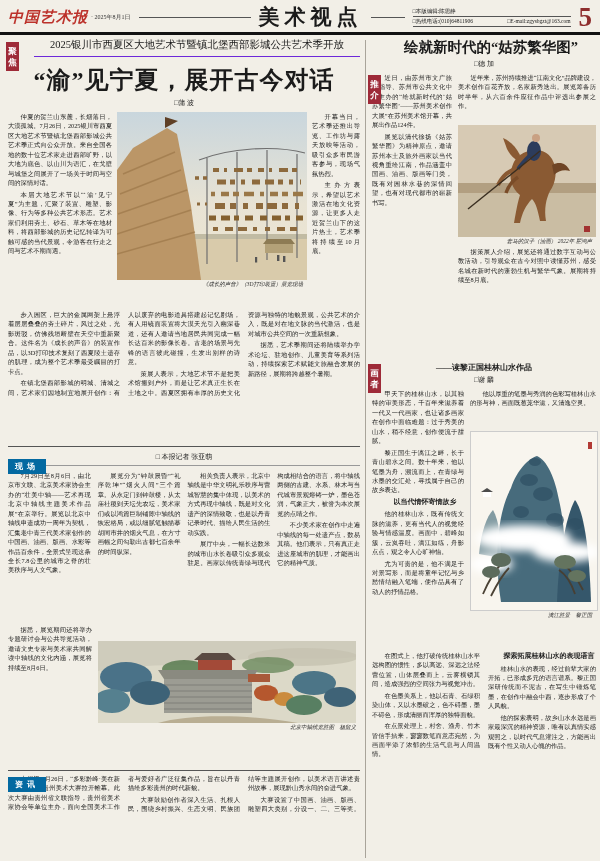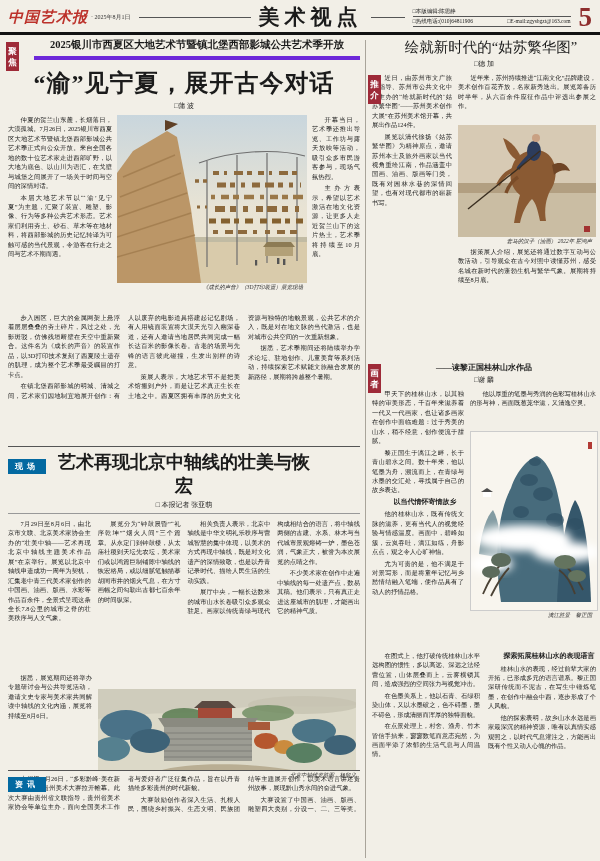--- a/index.html
+++ b/index.html
@@ -22,22 +22,22 @@
   .vlabel{position:absolute;width:13px;background:#9e2a38;color:#fff;font-size:8.5px;line-height:1.25;
           text-align:center;font-weight:bold;padding:4px 0;font-family:"Liberation Sans",sans-serif;}
   .hlabel{display:inline-block;background:#0369a1;color:#fff;font-size:8px;font-weight:bold;
           padding:2px 7px;letter-spacing:4px;font-family:"Liberation Sans",sans-serif;}
   .caption{font-size:5.5px;font-style:italic;text-align:right;color:#2e2e2e;padding:1px 4px 0 0;}
   .subhead{font-weight:bold;text-align:center;font-size:7px;margin:4px 0;text-indent:0;}
   .hline{position:absolute;left:8px;width:352px;border-top:1px solid #555;}
   .vdivider{position:absolute;left:365px;top:40px;height:818px;border-left:1px solid #a9a49a;}
   
   .lead{position:absolute;left:8px;top:38px;width:352px;height:404px;}
-  .lead .kicker{margin-left:26px;text-align:center;font-weight:bold;font-size:10.5px;
-                border-bottom:4px solid #6d28d9;padding-bottom:4px;}
+  .lead .kicker{margin-left:26px;text-align:center;font-weight:normal;font-size:10.5px;
+                border-bottom:1px solid #6d28d9;padding-bottom:4px;}
   .lead .headline{font-size:24px;font-weight:bold;text-align:center;margin:7px 0 2px;letter-spacing:1px;}
   .byline{font-size:7px;text-align:center;color:#222;margin:2px 0 4px;}
   .lead .rowA{display:flex;gap:5px;margin-top:3px;}
   .lead .colL{width:104px;height:190px;}
   .lead .colC{width:190px;}
   .lead .colR{width:48px;height:190px;}
   .lead .rowB{margin-top:8px;height:130px;column-count:3;column-gap:8px;}
   .photo-frame{width:190px;height:168px;overflow:hidden;background:#dfe2dd;}
   
   .axis{position:absolute;left:8px;top:450px;width:352px;height:316px;}
@@ -46,21 +46,21 @@
   .axis .top{column-count:4;column-gap:7px;height:150px;}
   .axis .rowB{display:flex;gap:6px;margin-top:4px;}
   .axis .colL{width:84px;height:108px;}
   .axis .colR{width:262px;padding-top:16px;}
   
   .news{position:absolute;left:8px;top:774px;width:352px;height:84px;}
   .news .headline{font-size:12.5px;font-weight:bold;text-align:center;margin:3px 0 4px;}
   .news .body{column-count:3;column-gap:8px;height:54px;}
   
   .gusu{position:absolute;left:372px;top:38px;width:224px;height:318px;}
-  .gusu .headline{font-size:14.5px;font-weight:normal;text-align:center;margin-left:14px;}
+  .gusu .headline{font-size:14.5px;font-weight:bold;text-align:center;margin-left:14px;}
   .gusu .row{display:flex;gap:6px;margin-top:4px;}
   .gusu .colL{width:80px;height:268px;}
   .gusu .colR{width:138px;}
   .gusu .pre{height:52px;}
   .gusu .post{height:88px;margin-top:2px;}
   .guilin{position:absolute;left:372px;top:360px;width:224px;height:498px;}
   .guilin .headline{font-size:16px;font-weight:bold;text-align:center;margin-left:14px;letter-spacing:1px;}
   .guilin .subtitle{font-size:8px;font-weight:bold;text-align:center;margin:2px 0;}
   .guilin .row1{display:flex;gap:6px;margin-top:3px;}
   .guilin .colL{width:92px;height:258px;}
@@ -158,21 +158,20 @@
         <p>据悉，艺术季期间还将陆续举办学术论坛、驻地创作、儿童美育等系列活动，持续探索艺术赋能文旅融合发展的新路径，展期将跨越整个暑期。</p>
       </div>
   </div>
 
   <div class="hline" style="top:446px;"></div>
 
   <div class="axis">
     <div style="position:absolute;left:0;top:5px;">
       <span class="hlabel">现场</span>
     </div>
-    <div class="headline">艺术再现北京中轴线的壮美与恢宏</div>
     <div class="byline bl">□ 本报记者 张亚萌</div>
     <div class="top txt">
         <p>7月29日至8月6日，由北京市文联、北京美术家协会主办的“壮美中轴——艺术再现北京中轴线主题美术作品展”在京举行。展览以北京中轴线申遗成功一周年为契机，汇集老中青三代美术家创作的中国画、油画、版画、水彩等作品百余件，全景式呈现这条全长7.8公里的城市之脊的壮美秩序与人文气象。</p>
         <p>展览分为“钟鼓晨昏”“礼序乾坤”“烟火人间”三个篇章。从永定门到钟鼓楼，从太庙社稷到天坛先农坛，美术家们或以鸿篇巨制铺陈中轴线的恢宏格局，或以细腻笔触描摹胡同市井的烟火气息，在方寸画幅之间勾勒出古都七百余年的时间纵深。</p>
         <p>相关负责人表示，北京中轴线是中华文明礼乐秩序与营城智慧的集中体现，以美术的方式再现中轴线，既是对文化遗产的深情致敬，也是以丹青记录时代、描绘人民生活的生动实践。</p>
         <p>展厅中央，一幅长达数米的城市山水长卷吸引众多观众驻足。画家以传统青绿与现代构成相结合的语言，将中轴线两侧的古建、水系、林木与当代城市景观熔铸一炉，墨色苍润，气象正大，被誉为本次展览的点睛之作。</p>
         <p>不少美术家在创作中走遍中轴线的每一处遗产点，数易其稿。他们表示，只有真正走进这座城市的肌理，才能画出它的精神气质。</p>
       </div>
     <div class="rowB">
       <div class="colL txt">

